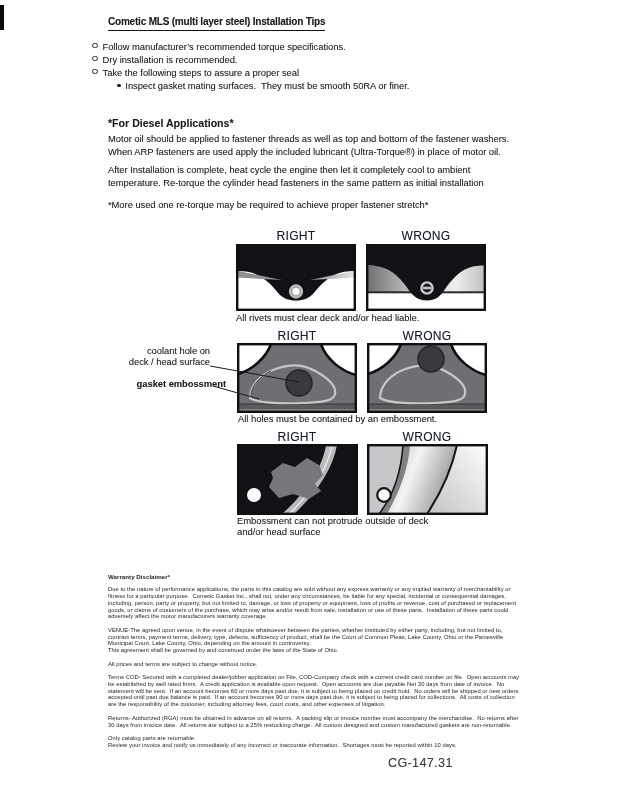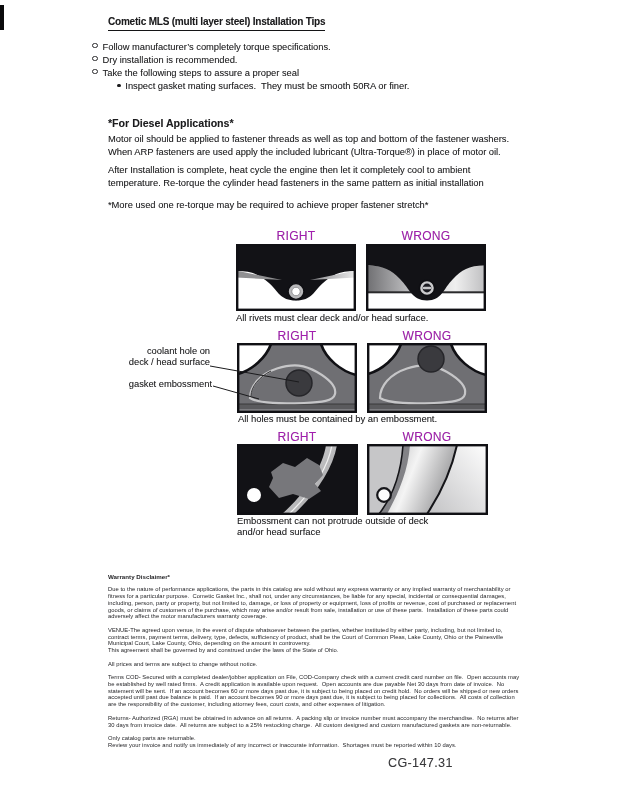--- a/index.html
+++ b/index.html
@@ -21,21 +21,21 @@
   .fb{display:inline-block;width:3.8px;height:3.8px;background:#1b1b1d;border-radius:50%;
       margin-right:4.5px;vertical-align:1.6px;}
 
   .diesel{position:absolute;left:108px;top:117px;font-size:9.3px;}
   .dheading{font-size:10.6px;font-weight:bold;margin-bottom:4px;white-space:pre;}
   .para .line{height:13px;line-height:13px;}
   .para{margin-bottom:5px;}
   .para.mb9{margin-bottom:9px;}
   .note{height:13px;line-height:13px;}
 
-  .rw{position:absolute;width:120px;text-align:center;font-size:12px;letter-spacing:0.3px;color:#a21caf;}
+  .rw{position:absolute;width:120px;text-align:center;font-size:12px;letter-spacing:0.3px;color:#0f172a;}
 
   .diag{position:absolute;}
   .caption{position:absolute;font-size:9.4px;white-space:pre;}
   .caption .line{height:10.5px;line-height:10.5px;}
 
   .callout{position:absolute;font-size:9.3px;text-align:right;}
   .callout .line{height:10.5px;line-height:10.5px;}
 
   .leader-svg{position:absolute;left:112px;top:342px;}
 
@@ -51,21 +51,21 @@
 </head>
 <body>
 
 <div class="page">
 
   <div class="scan-mark"></div>
 
   <div class="title">Cometic MLS (multi layer steel) Installation Tips</div>
 
   <div class="tips">
-    <div class="tip l1"><span class="ob"></span><span class="line">Follow manufacturer’s completely torque specifications.</span></div>
+    <div class="tip l1"><span class="ob"></span><span class="line">Follow manufacturer’s recommended torque specifications.</span></div>
     <div class="tip l1"><span class="ob"></span><span class="line">Dry installation is recommended.</span></div>
     <div class="tip l1"><span class="ob"></span><span class="line">Take the following steps to assure a proper seal</span></div>
     <div class="tip l2"><span class="fb"></span><span class="line">Inspect gasket mating surfaces.  They must be smooth 50RA or finer.</span></div>
   </div>
 
   <div class="diesel">
     <div class="dheading">*For Diesel Applications*</div>
     <div class="para">
         <div class="line">Motor oil should be applied to fastener threads as well as top and bottom of the fastener washers.</div>
         <div class="line">When ARP fasteners are used apply the included lubricant (Ultra-Torque®) in place of motor oil.</div>
@@ -108,30 +108,30 @@
     <rect x="0" y="0" width="120" height="67" fill="#ffffff"></rect>
     <rect x="1" y="22" width="118" height="26" fill="url(#r1wg)"></rect>
     <rect x="1" y="47.3" width="118" height="2" fill="#2a2a2c"></rect>
     <path d="M1 1 H119 V21.5 C102 21.5 96 26 87 35 C77 45 76 56.5 61 56.5 C46 56.5 44 45 34 35 C25 26 18 21.5 1 21.5 Z" fill="#121216"></path>
     <circle cx="61" cy="44" r="7.6" fill="#cbcbcd" stroke="#0f0f13" stroke-width="1.6"></circle>
     <circle cx="61" cy="44" r="4.4" fill="#1a1a20"></circle>
     <rect x="56.8" y="42.7" width="8.4" height="2.6" rx="1.3" fill="#c6c6c8"></rect>
     <rect x="1.2" y="1.2" width="117.6" height="64.6" fill="none" stroke="#101014" stroke-width="2.4"></rect>
   </svg>
 
-  <div class="caption" style="left:236px;top:312px;">All rivets must clear deck and/or head surface.</div>
+  <div class="caption" style="left:236px;top:312px;">All rivets must clear deck and/or head liable.</div>
 
   <div class="rw" style="left:237px;top:329px;">RIGHT</div>
   <div class="rw" style="left:367px;top:329px;">WRONG</div>
 
   <div class="callout" style="left:98px;top:346px;width:112px;">
       <div class="line">coolant hole on</div>
       <div class="line">deck / head surface</div>
     </div>
-  <div class="callout" style="left:98px;top:379px;width:114px;">
+  <div class="callout" style="left:112px;top:379px;width:114px;font-weight:bold;">
     <div class="line">gasket embossment</div>
   </div>
 
   <svg class="diag" style="left:237px;top:343px;" width="120" height="70" viewBox="0 0 120 70">
     <rect x="0" y="0" width="120" height="70" fill="#ffffff"></rect>
     <path d="M34 1 L84 1 C89 16 104 28 119 32 L119 69 L1 69 L1 31 C15 27 29 15 34 1 Z" fill="#6f6f73"></path>
     <path d="M34 1 C29 15 15 27 1 31" stroke="#101014" stroke-width="2.6" fill="none"></path>
     <path d="M84 1 C89 16 104 28 119 32" stroke="#101014" stroke-width="2.6" fill="none"></path>
     <rect x="1" y="60.5" width="118" height="1.3" fill="#3b3b3e"></rect>
     <rect x="1" y="61.8" width="118" height="4.6" fill="#5a5a5d"></rect>

